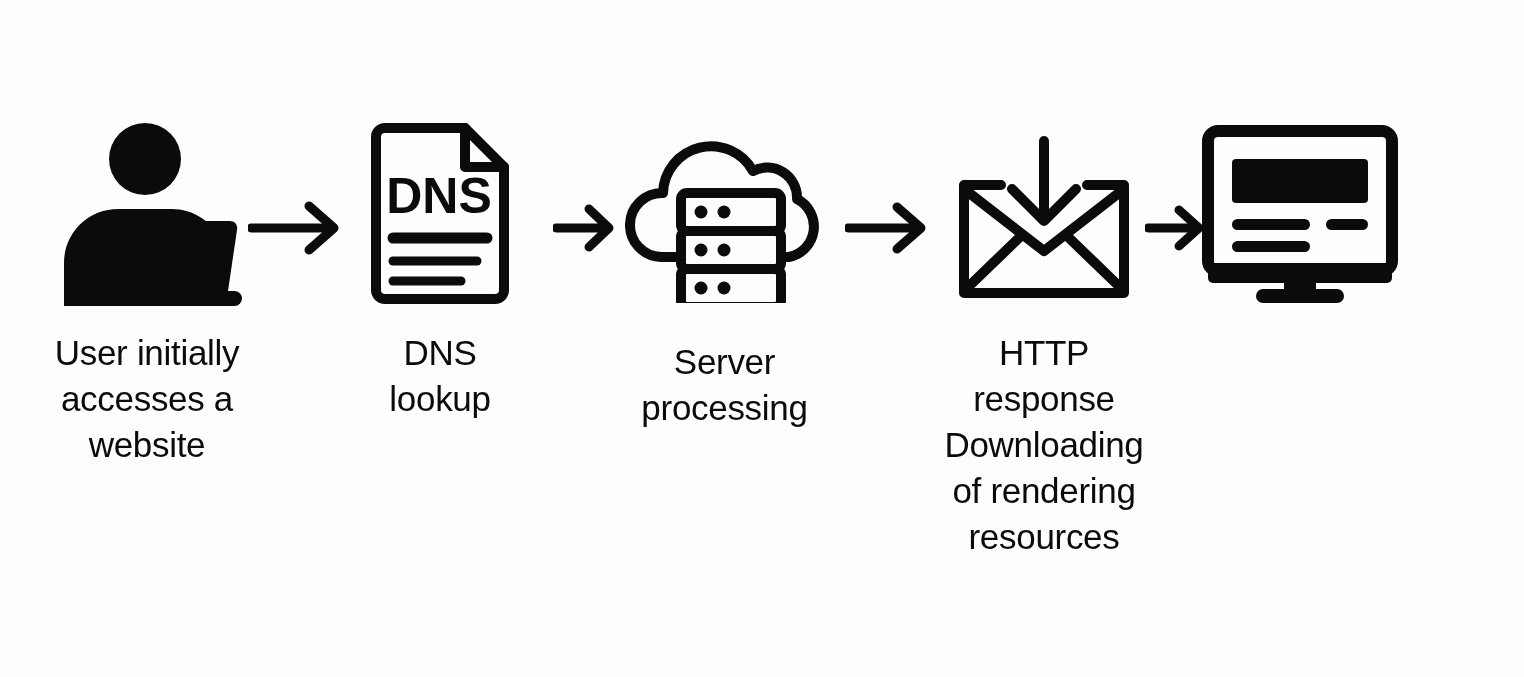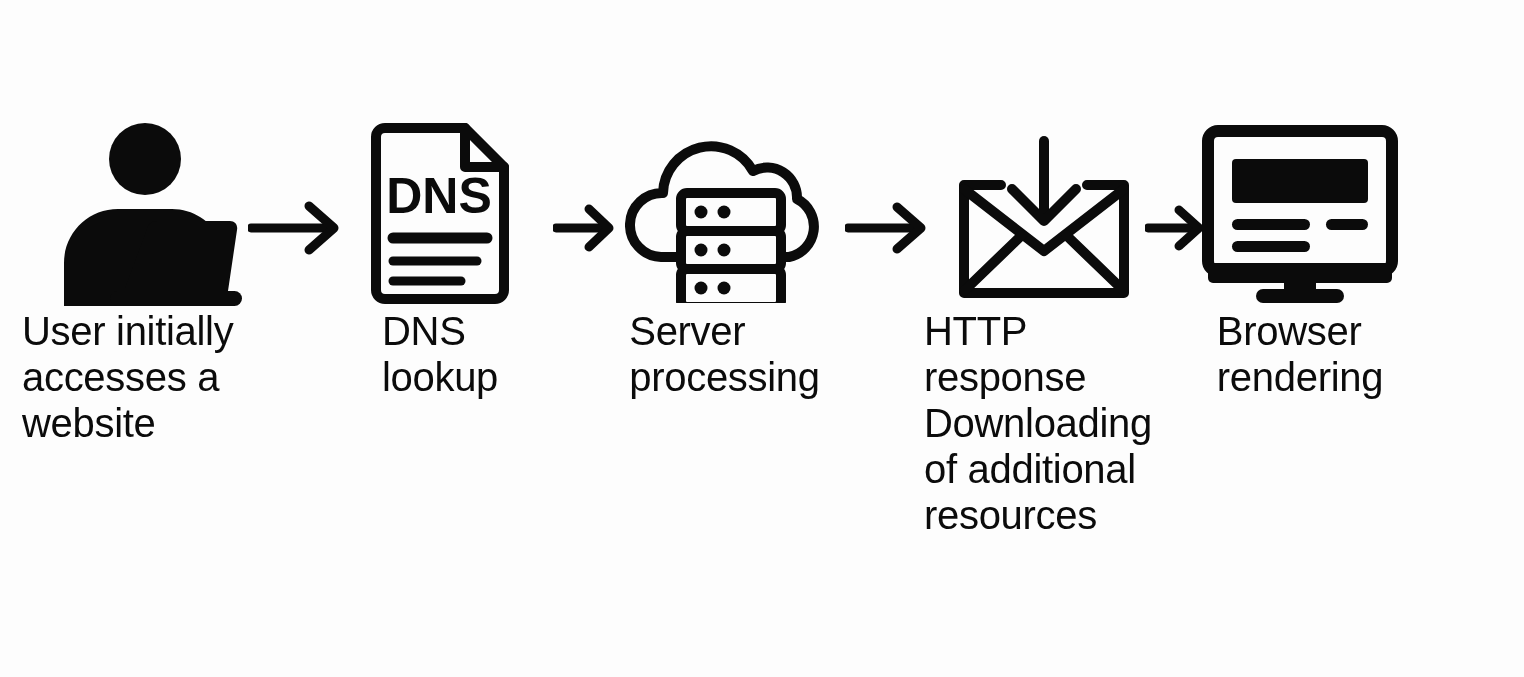--- a/index.html
+++ b/index.html
@@ -24,22 +24,24 @@
     flex-direction: column;
     align-items: center;
   }
   .icon-box {
     height: 190px;
     display: flex;
     align-items: center;
     justify-content: center;
   }
   .label {
+    margin-top: 22px;
+    text-align: center;
     color: #0b0b0b;
-    font-size: 40px;
+    font-size: 35px;
     line-height: 46px;
     letter-spacing: -0.3px;
     white-space: pre-line;
     font-weight: 400;
   }
   .arrow {
     position: absolute;
     top: 196px;
   }
   svg { display: block; }
@@ -84,21 +86,21 @@
 lookup</div>
   </div>
 
   <div class="arrow" style="left:553px;">
     <svg width="64" height="64" viewBox="0 0 64 64" fill="none" stroke="#0b0b0b" stroke-width="9" stroke-linecap="round" stroke-linejoin="round">
       <line x1="3" y1="32" x2="52" y2="32"></line>
       <polyline points="36,13 56,32 36,51"></polyline>
     </svg>
   </div>
 
-  <div class="step" style="left:622px; width:205px;">
+  <div class="step" style="left:622px; width:205px;gap:9px;">
     <div class="icon-box">
       <svg width="200" height="180" viewBox="0 0 200 180" fill="none" stroke="#0b0b0b" stroke-width="10" stroke-linecap="round" stroke-linejoin="round">
 
         <path d="M36 134 a32 32 0 0 1 2 -64 a48 48 0 0 1 90 -22 a30 30 0 0 1 44 28 a31 31 0 0 1 -8 58 Z"></path>
 
         <rect x="56" y="70" width="100" height="38" rx="6" fill="#fdfdfd"></rect>
         <rect x="56" y="108" width="100" height="38" rx="6" fill="#fdfdfd"></rect>
         <rect x="56" y="146" width="100" height="38" rx="6" fill="#fdfdfd"></rect>
         <g fill="#0b0b0b" stroke="none">
           <circle cx="76" cy="89" r="6.5"></circle>
@@ -129,21 +131,21 @@
         <polyline points="58,66 90,98 122,66"></polyline>
 
         <path d="M47 62 L10 62 L10 170 L170 170 L170 62 L133 62"></path>
         <polyline points="10,66 90,128 170,66"></polyline>
         <line x1="10" y1="168" x2="68" y2="112"></line>
         <line x1="170" y1="168" x2="112" y2="112"></line>
       </svg>
     </div>
     <div class="label">HTTP response
 Downloading
-of additional
+of rendering
 resources</div>
   </div>
 
   <div class="arrow" style="left:1145px;">
     <svg width="62" height="64" viewBox="0 0 62 64" fill="none" stroke="#0b0b0b" stroke-width="9" stroke-linecap="round" stroke-linejoin="round">
       <line x1="3" y1="32" x2="50" y2="32"></line>
       <polyline points="34,14 54,32 34,50"></polyline>
     </svg>
   </div>
 
@@ -155,17 +157,15 @@
           <rect x="32" y="36" width="136" height="44" rx="4"></rect>
           <rect x="32" y="96" width="78" height="11" rx="5.5"></rect>
           <rect x="126" y="96" width="42" height="11" rx="5.5"></rect>
           <rect x="32" y="118" width="78" height="11" rx="5.5"></rect>
           <rect x="8" y="140" width="184" height="20" rx="5"></rect>
           <rect x="84" y="152" width="32" height="22"></rect>
           <rect x="56" y="166" width="88" height="14" rx="7"></rect>
         </g>
       </svg>
     </div>
-    <div class="label">Browser
-rendering</div>
   </div>
 
 </div>
 
 </body></html>

